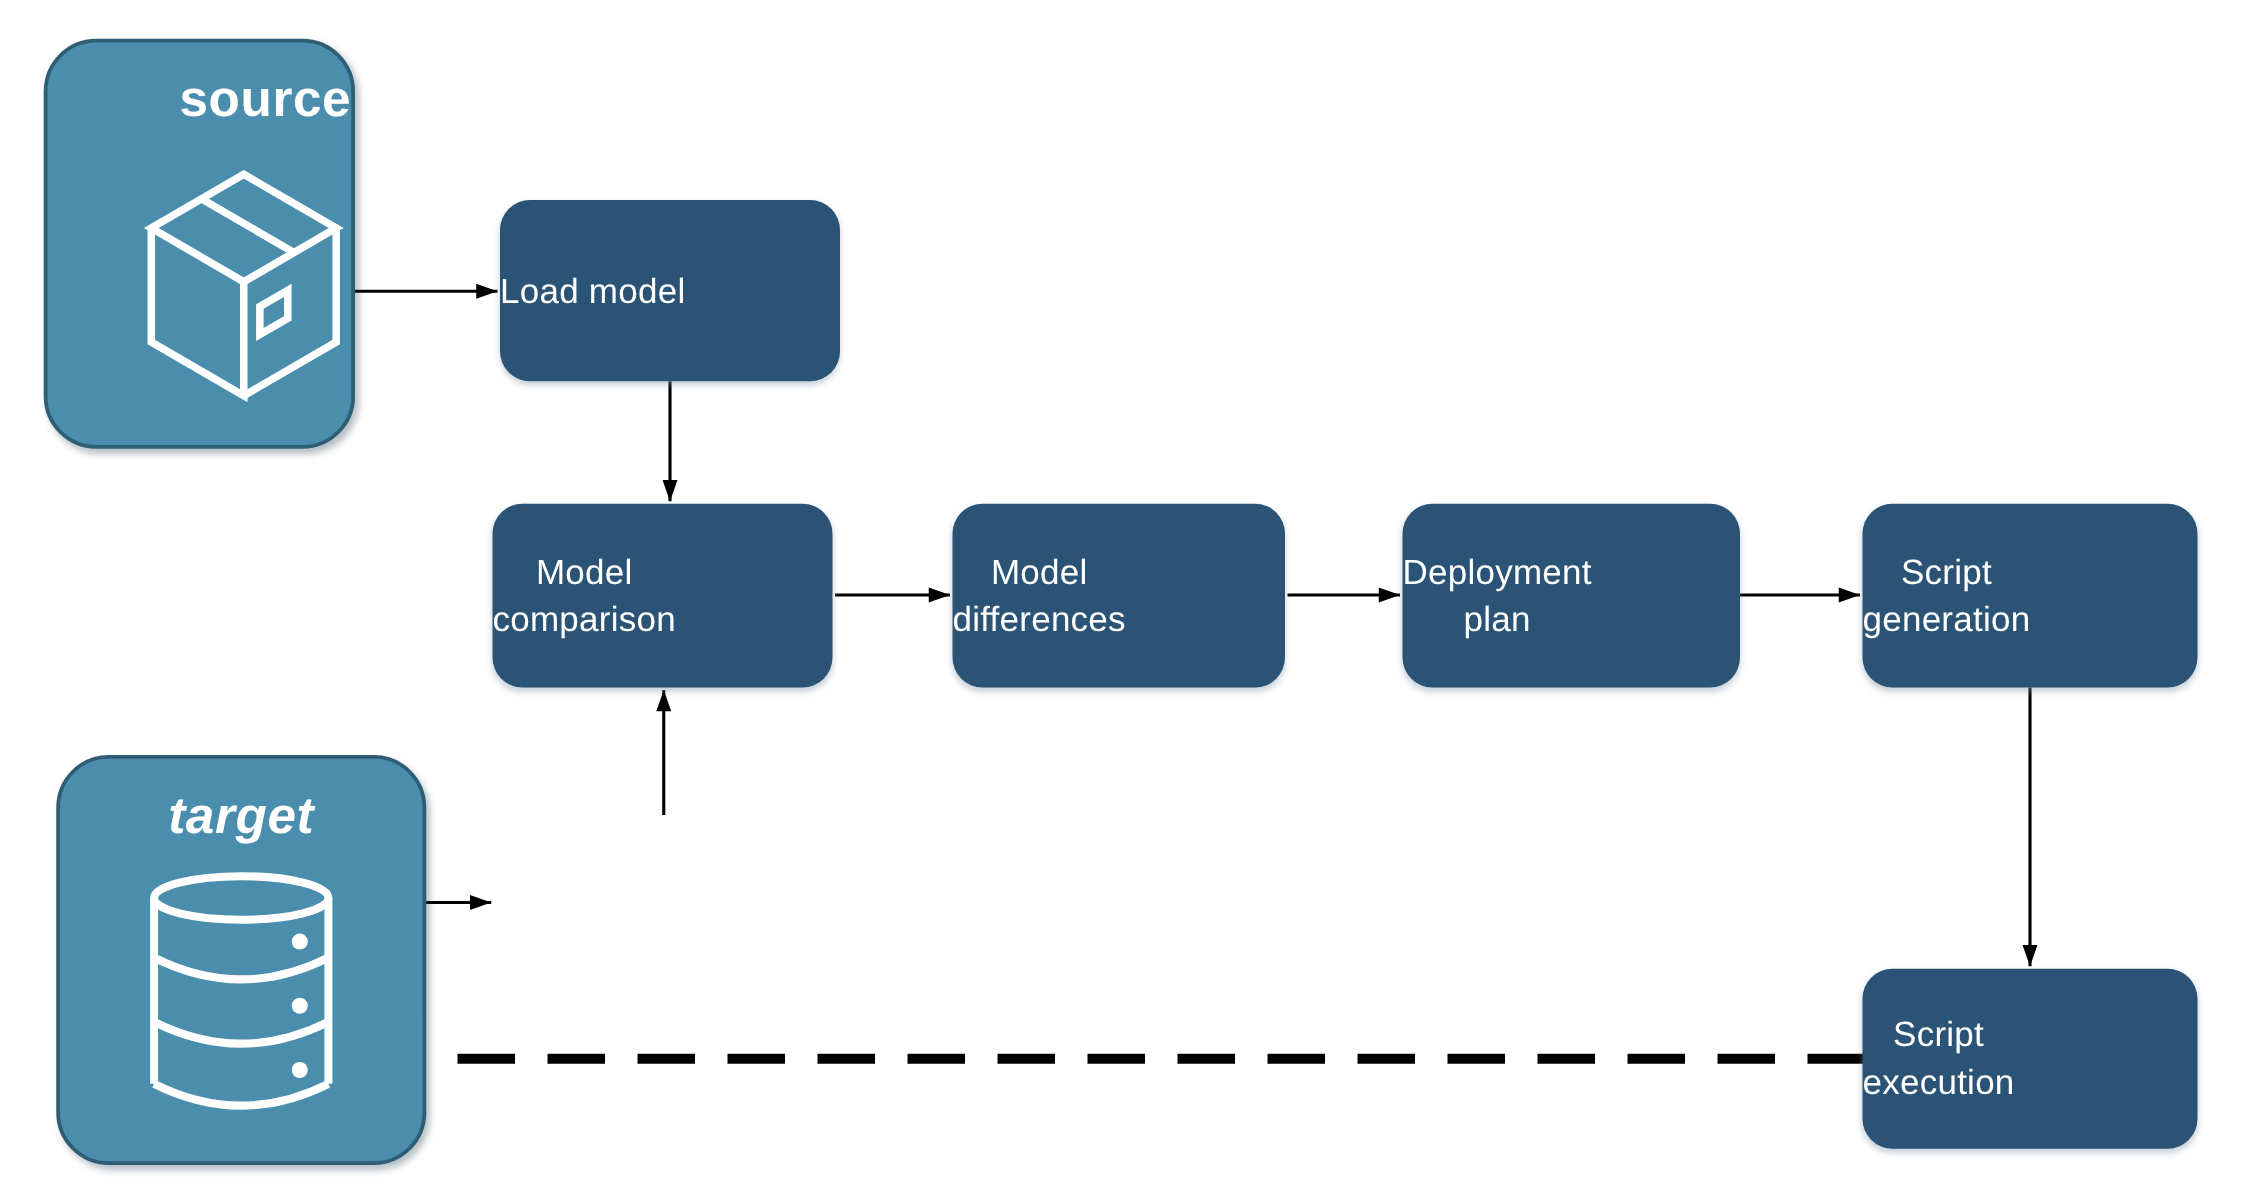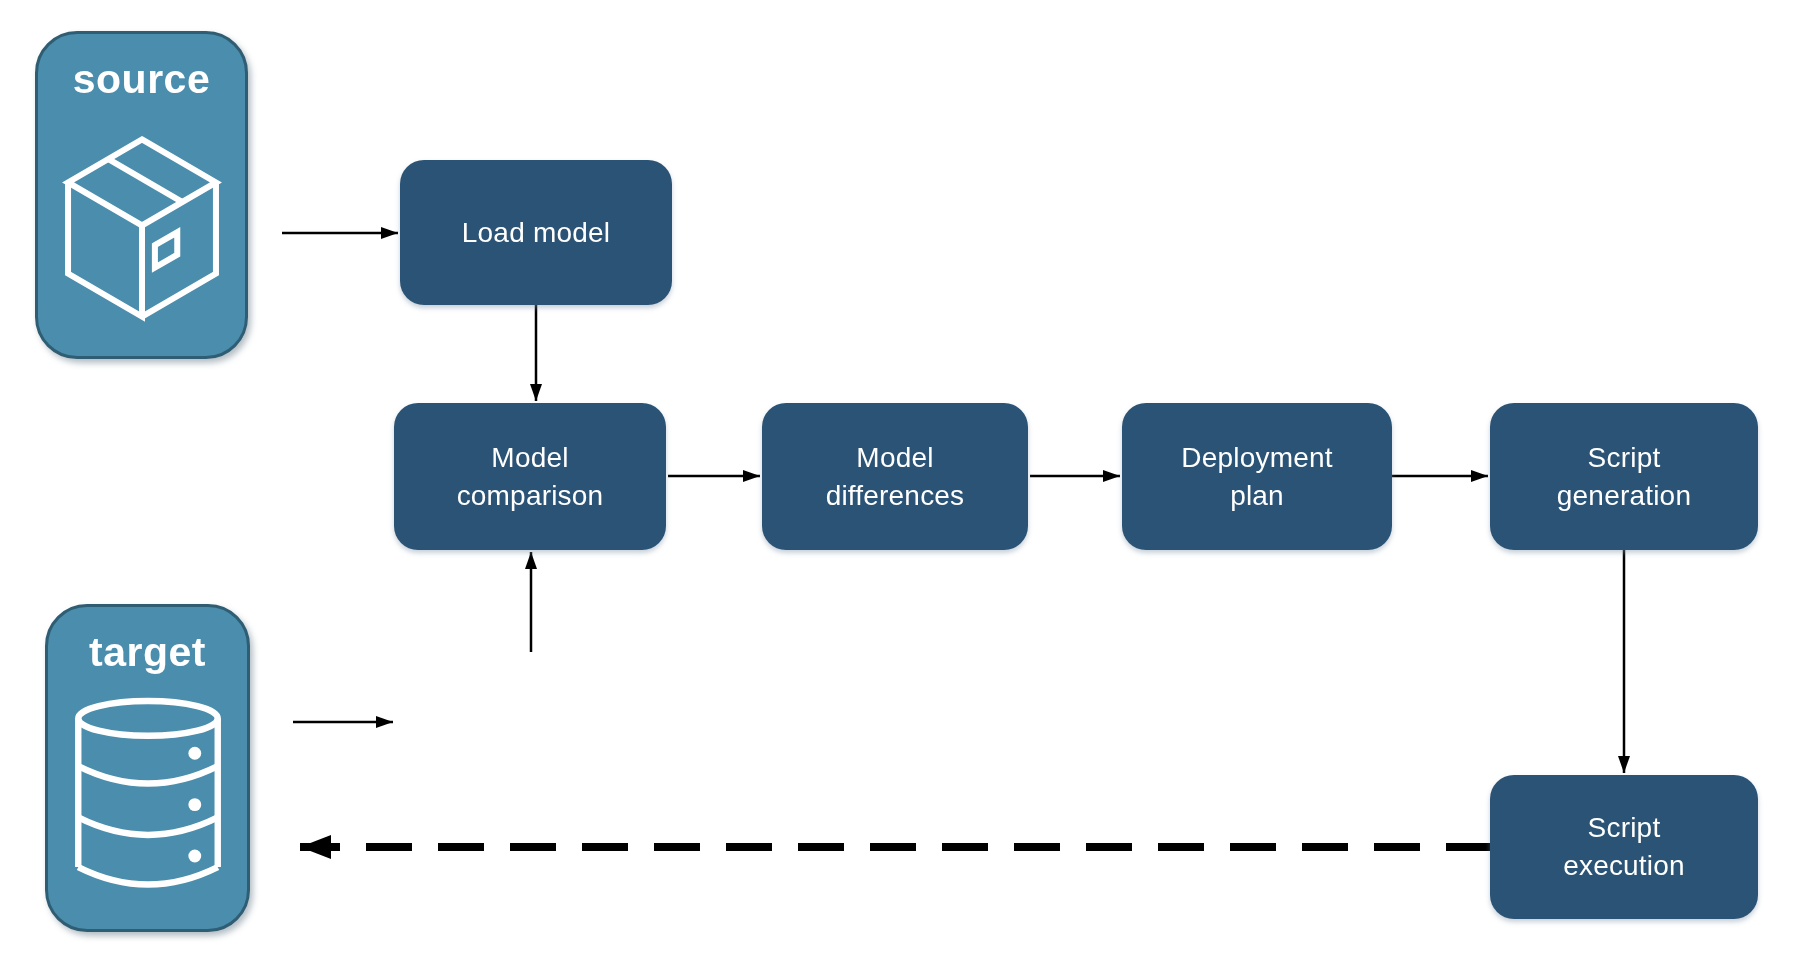--- a/index.html
+++ b/index.html
@@ -22,21 +22,20 @@
     z-index: 1;
   }
   
   .node {
     position: absolute;
     z-index: 2;
     background: #2A5375;
     border-radius: 24px;
     display: flex;
     align-items: center;
-    justify-content: center;
     box-shadow: 0 3px 5px rgba(130,150,170,0.45);
   }
   .node .node-label {
     color: #ffffff;
     font-size: 28px;
     line-height: 1.35;
     text-align: center;
     white-space: pre-line;
     letter-spacing: 0.2px;
   }
@@ -83,34 +82,34 @@
     <line x1="536" y1="305" x2="536" y2="401" stroke="#000000" stroke-width="2.5" marker-end="url(#ah)"></line>
     <line x1="668" y1="476" x2="760" y2="476" stroke="#000000" stroke-width="2.5" marker-end="url(#ah)"></line>
     <line x1="1030" y1="476" x2="1120" y2="476" stroke="#000000" stroke-width="2.5" marker-end="url(#ah)"></line>
     <line x1="1392" y1="476" x2="1488" y2="476" stroke="#000000" stroke-width="2.5" marker-end="url(#ah)"></line>
     <line x1="1624" y1="550" x2="1624" y2="773" stroke="#000000" stroke-width="2.5" marker-end="url(#ah)"></line>
     <line x1="293" y1="722" x2="393" y2="722" stroke="#000000" stroke-width="2.5" marker-end="url(#ah)"></line>
     <line x1="531" y1="652" x2="531" y2="552" stroke="#000000" stroke-width="2.5" marker-end="url(#ah)"></line>
     <line x1="1492" y1="847" x2="300" y2="847" stroke="#000000" stroke-width="8" stroke-dasharray="46 26" marker-end="url(#ahBig)"></line>
   </svg>
 
-  <div class="endpoint" style="left:35px; top:31px; width:213px; height:328px;">
+  <div class="endpoint" style="left:35px; top:31px; width:249px; height:328px;align-items:flex-end;">
     <div class="ep-label">source</div>
     <svg class="ep-icon" width="172" height="198" viewBox="0 0 200 230">
       <g fill="none" stroke="#ffffff" stroke-width="7" stroke-linejoin="miter">
         <polygon points="100,12 186,62 100,112 14,62"></polygon>
         <path d="M14,62 L14,168 L100,218 L100,112"></path>
         <path d="M186,62 L186,168 L100,218"></path>
         <path d="M61,35 L147,85"></path>
         <polygon points="115,135 141,120 141,146 115,161"></polygon>
       </g>
     </svg>
   </div>
 
-  <div class="endpoint" style="left:45px; top:604px; width:205px; height:328px;">
+  <div class="endpoint" style="left:45px; top:604px; width:296px; height:328px;font-style:italic;">
     <div class="ep-label">target</div>
     <svg class="ep-icon" style="margin-top:20px;" width="156" height="198" viewBox="0 0 170 215">
       <g fill="none" stroke="#ffffff" stroke-width="7">
         <ellipse cx="85" cy="24" rx="76" ry="19"></ellipse>
         <path d="M9,24 L9,186"></path>
         <path d="M161,24 L161,186"></path>
         <path d="M9,76 Q85,114 161,76"></path>
         <path d="M9,132 Q85,170 161,132"></path>
         <path d="M9,186 Q85,224 161,186"></path>
       </g>

